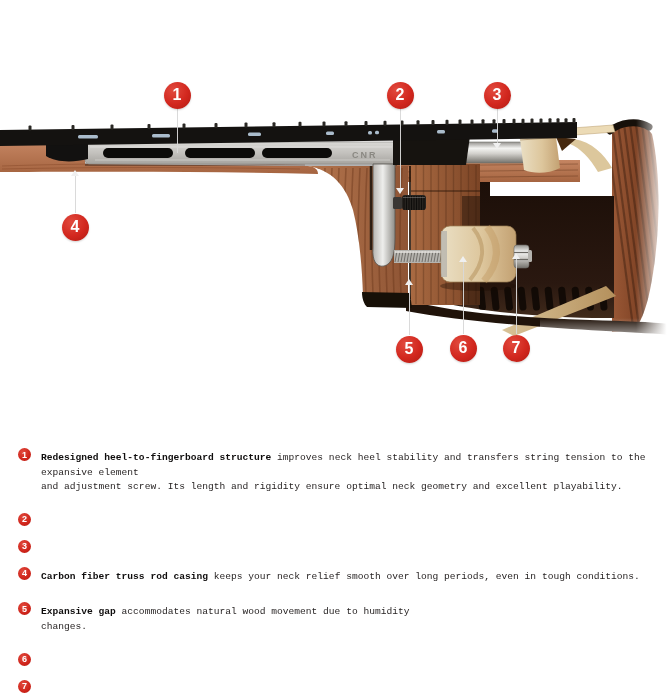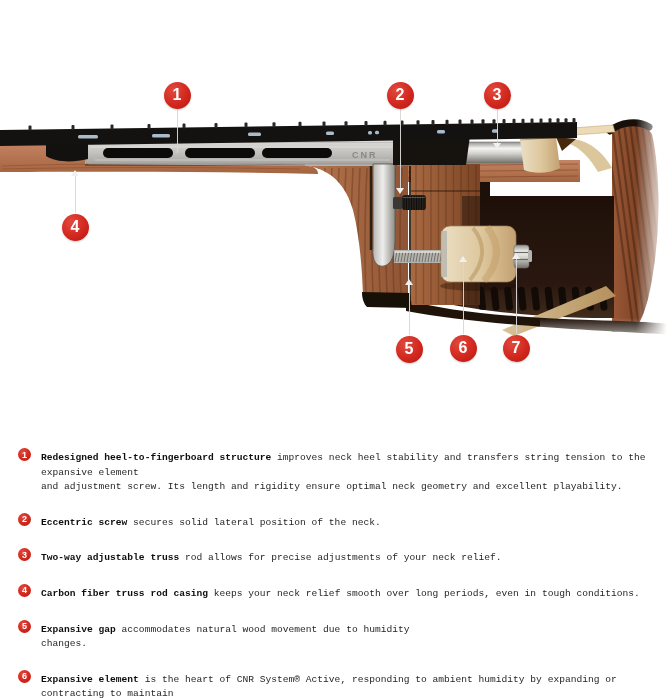--- a/index.html
+++ b/index.html
@@ -368,28 +368,26 @@
         <span>1</span>
       </span>
     <p class="legend-text"><b>Redesigned heel-to-fingerboard structure</b><span> improves neck heel stability and transfers string tension to the expansive element
 and adjustment screw. Its length and rigidity ensure optimal neck geometry and excellent playability.</span></p>
   </div>
 
   <div class="legend-item">
     <span class="bullet">
         <span>2</span>
       </span>
-    <p class="legend-text"><b>Eccentric screw</b><span> secures solid lateral position of the neck.</span></p>
   </div>
 
   <div class="legend-item">
     <span class="bullet">
         <span>3</span>
       </span>
-    <p class="legend-text"><b>Two-way adjustable truss</b><span> rod allows for precise adjustments of your neck relief.</span></p>
   </div>
 
   <div class="legend-item">
     <span class="bullet">
         <span>4</span>
       </span>
     <p class="legend-text"><b>Carbon fiber truss rod casing</b><span> keeps your neck relief smooth over long periods, even in tough conditions.</span></p>
   </div>
 
   <div class="legend-item">
@@ -397,22 +395,20 @@
         <span>5</span>
       </span>
     <p class="legend-text"><b>Expansive gap</b><span> accommodates natural wood movement due to humidity
 changes.</span></p>
   </div>
 
   <div class="legend-item">
     <span class="bullet">
         <span>6</span>
       </span>
-    <p class="legend-text"><b>Expansive element</b><span> is the heart of CNR System® Active, responding to ambient humidity by expanding or contracting to maintain
-consistent neck performance.</span></p>
   </div>
 
   <div class="legend-item">
     <span class="bullet">
         <span>7</span>
       </span>
   </div>
 </div>
 
 </body></html>

